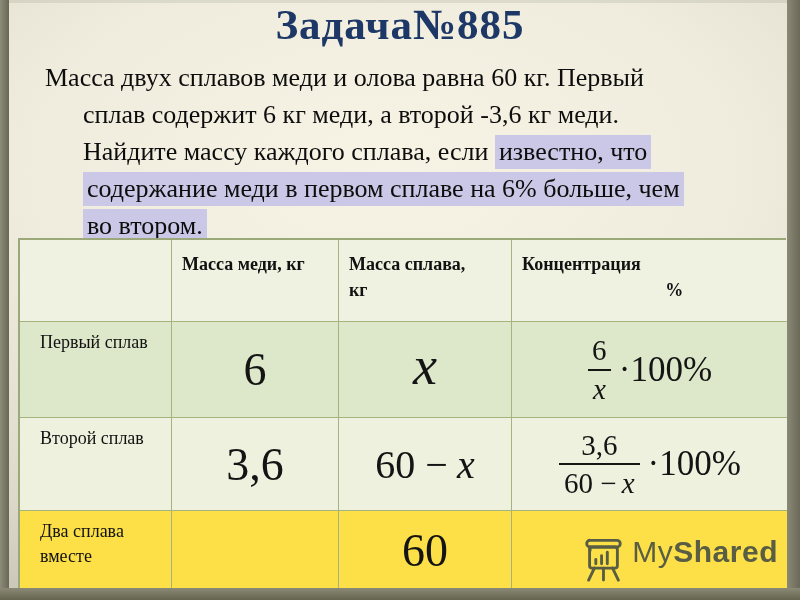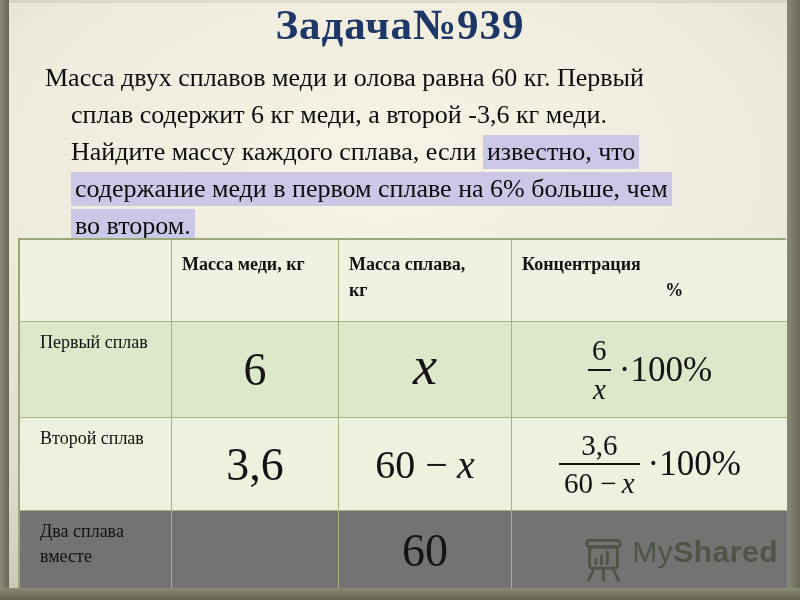--- a/index.html
+++ b/index.html
@@ -17,39 +17,39 @@
     background:linear-gradient(to bottom,#8b8a76,#65644f);}
   .frame-top{position:absolute;left:0;top:0;width:800px;height:3px;background:#98968438;}
 
   .title{
     position:absolute; top:0px; left:0; width:800px; text-align:center;
     font-size:43px; font-weight:700; color:#1d3766; letter-spacing:1px; margin:0;
   }
   .problem{position:absolute; left:45px; top:60px; width:715px;
     font-size:26px; color:#0d0d0d; }
   .pline{height:37px; line-height:36px; white-space:nowrap;}
-  .pline.ind{margin-left:26px;}
+  .pline.ind{margin-left:38px;}
   .hl{background:#cbc7e6; padding:2px 4px 3px 4px;text-align:center;}
 
   
   .ptable{
     position:absolute; left:18px; top:238px; width:768px; height:350px;
     display:grid; box-sizing:border-box;
     grid-template-columns:152px 167px 173px 276px;
     grid-template-rows:82px 96px 93px 79px;
     border:2px solid #9aa87a; background:#eef2e0;
   }
   .cell{border-right:1px solid #a5b37f; border-bottom:1px solid #a5b37f;
     box-sizing:border-box; overflow:hidden;}
   .cell.lastcol{border-right:none;}
   .cell.lastrow{border-bottom:none;}
   .rh{background:#eff2e1;}
   .r1{background:#dde7c9;}
   .r2{background:#eef1de;}
-  .r3{background:#737373;}
+  .r3{background:#fde047;}
 
   .hcell{font-weight:700; font-size:18px; padding:11px 10px; color:#111; line-height:1.45;}
   .hwrap{display:inline-block; max-width:130px;}
   .pct-line{margin-left:56%;}
   .lbl{font-size:18px; padding:8px 20px; color:#111; line-height:1.4;}
   .lblwrap{display:inline-block; max-width:112px;}
 
   .num-cell{display:flex; align-items:center; justify-content:center; color:#141414;}
   .big{font-size:46px;}
   .bigx{font-size:54px; font-style:italic; padding-bottom:8px;}
@@ -70,21 +70,21 @@
   .wm-text{font-family:"Liberation Sans","DejaVu Sans",sans-serif; font-size:30px; letter-spacing:.5px;}
   .wm-text .my{font-weight:400;}
   .wm-text .shared{font-weight:700;}
 </style>
 </head>
 <body>
 
 <div class="slide">
   <div class="frame-top"></div>
 
-  <h1 class="title">Задача№939</h1>
+  <h1 class="title">Задача№885</h1>
 
   <div class="problem">
     <div class="pline"><span>Масса двух сплавов меди и олова равна 60 кг. Первый</span></div>
     <div class="pline ind"><span>сплав содержит 6 кг меди, а второй -3,6 кг меди.</span></div>
     <div class="pline ind"><span>Найдите массу каждого сплава, если </span><span class="hl">известно, что</span></div>
     <div class="pline ind"><span class="hl">содержание меди в первом сплаве на 6% больше, чем</span></div>
     <div class="pline ind"><span class="hl">во втором.</span></div>
   </div>
 
   <div class="ptable">

